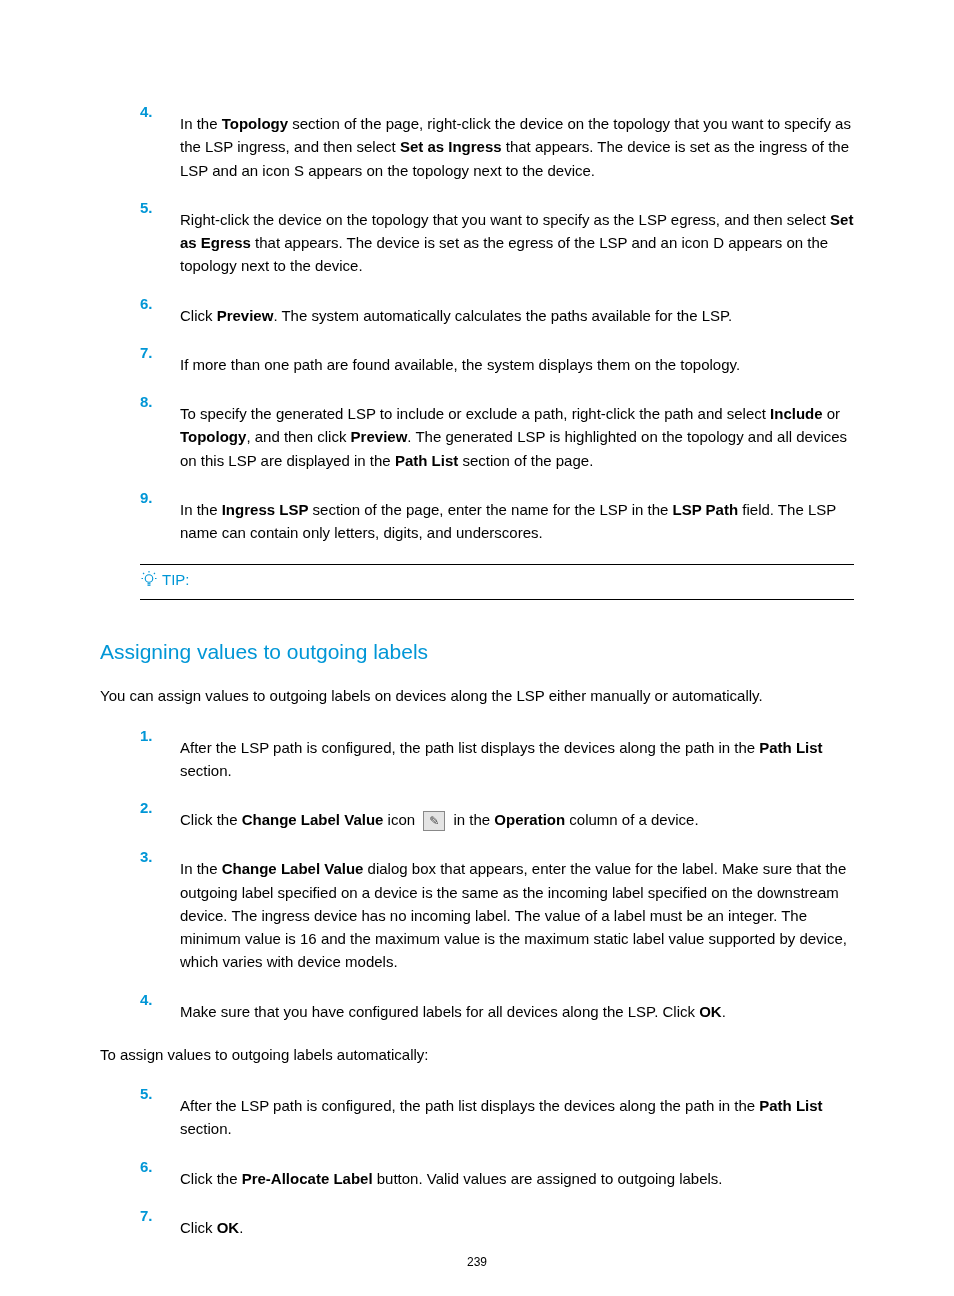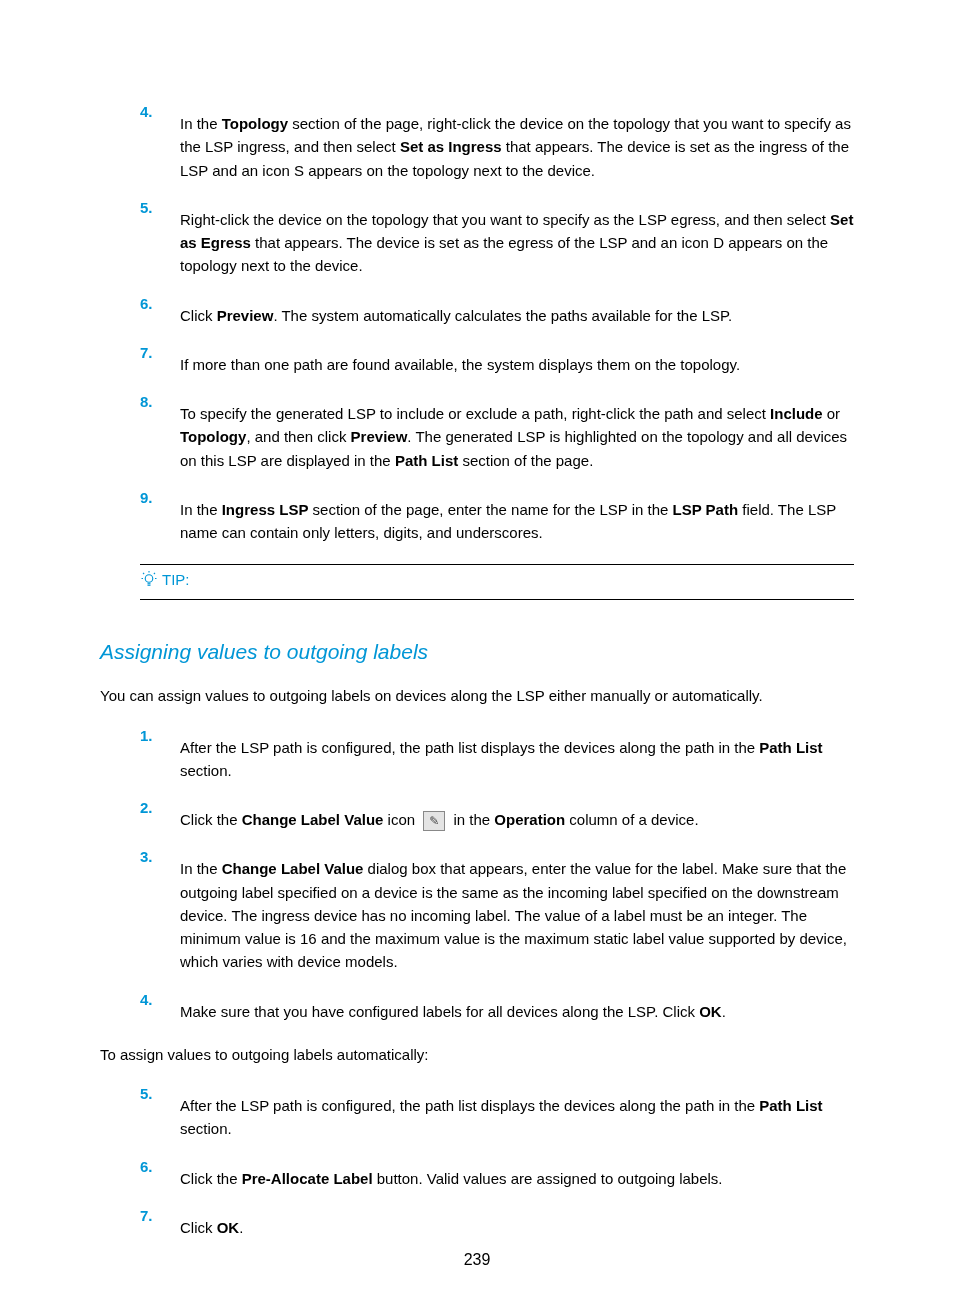--- a/index.html
+++ b/index.html
@@ -85,33 +85,32 @@
     font-size: 12px;
     vertical-align: middle;
     margin: 0 4px;
     color: #444;
   }
   h2.section {
     font-weight: normal;
     color: #0096d6;
     font-size: 21px;
     margin: 40px 0 20px 0;
-    font-style: italic;
   }
   p.body {
     margin: 12px 0 16px 0;
     line-height: 1.55;
   }
   .pagenum {
     position: absolute;
     bottom: 30px;
     left: 0;
     width: 100%;
     text-align: center;
-    font-size: 16px;
+    font-size: 12px;
   }
 </style>
 </head>
 <body>
 
 <div class="page">
 
   <ol class="steps" id="steps-a">
       <li>
         <span class="num">4.</span>

